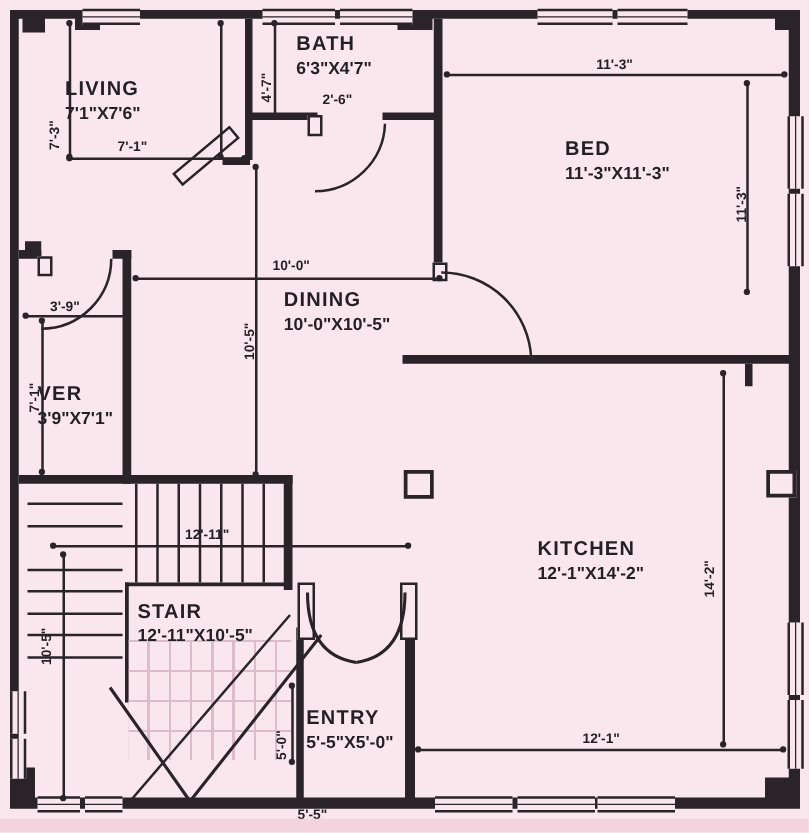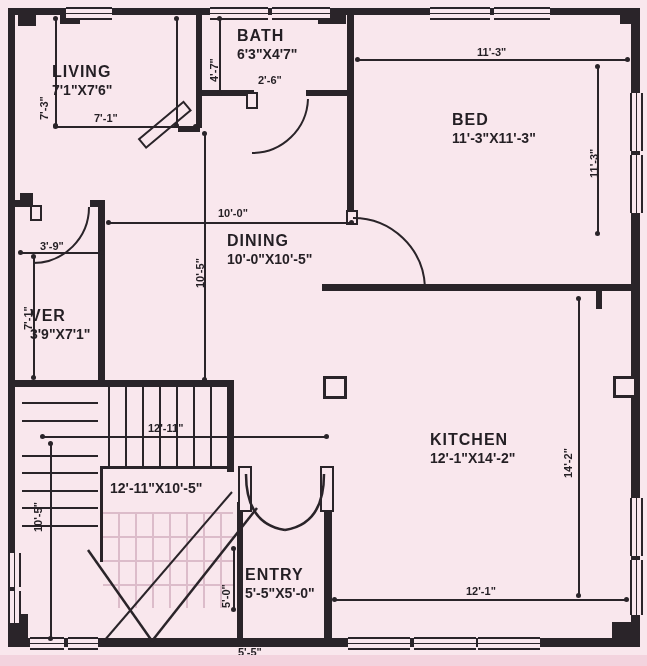--- a/index.html
+++ b/index.html
@@ -154,20 +154,21 @@
       </div>
       <div class="room" style="left: 203px; top: 231px; margin-left: 24px;">
         <span class="nm">DINING</span>
         <span class="sz">10'-0"X10'-5"</span>
       </div>
       <div class="room" style="left: 30px; top: 306px;">
         <span class="nm">VER</span>
         <span class="sz">3'9"X7'1"</span>
       </div>
       <div class="room" style="left: 110px; top: 480px;">
+        <span class="nm">STAIR</span>
         <span class="sz">12'-11"X10'-5"</span>
       </div>
       <div class="room" style="left: 245px; top: 552px; margin-top: 13px;">
         <span class="nm">ENTRY</span>
         <span class="sz">5'-5"X5'-0"</span>
       </div>
       <div class="room" style="left: 430px; top: 430px;">
         <span class="nm">KITCHEN</span>
         <span class="sz">12'-1"X14'-2"</span>
       </div>

